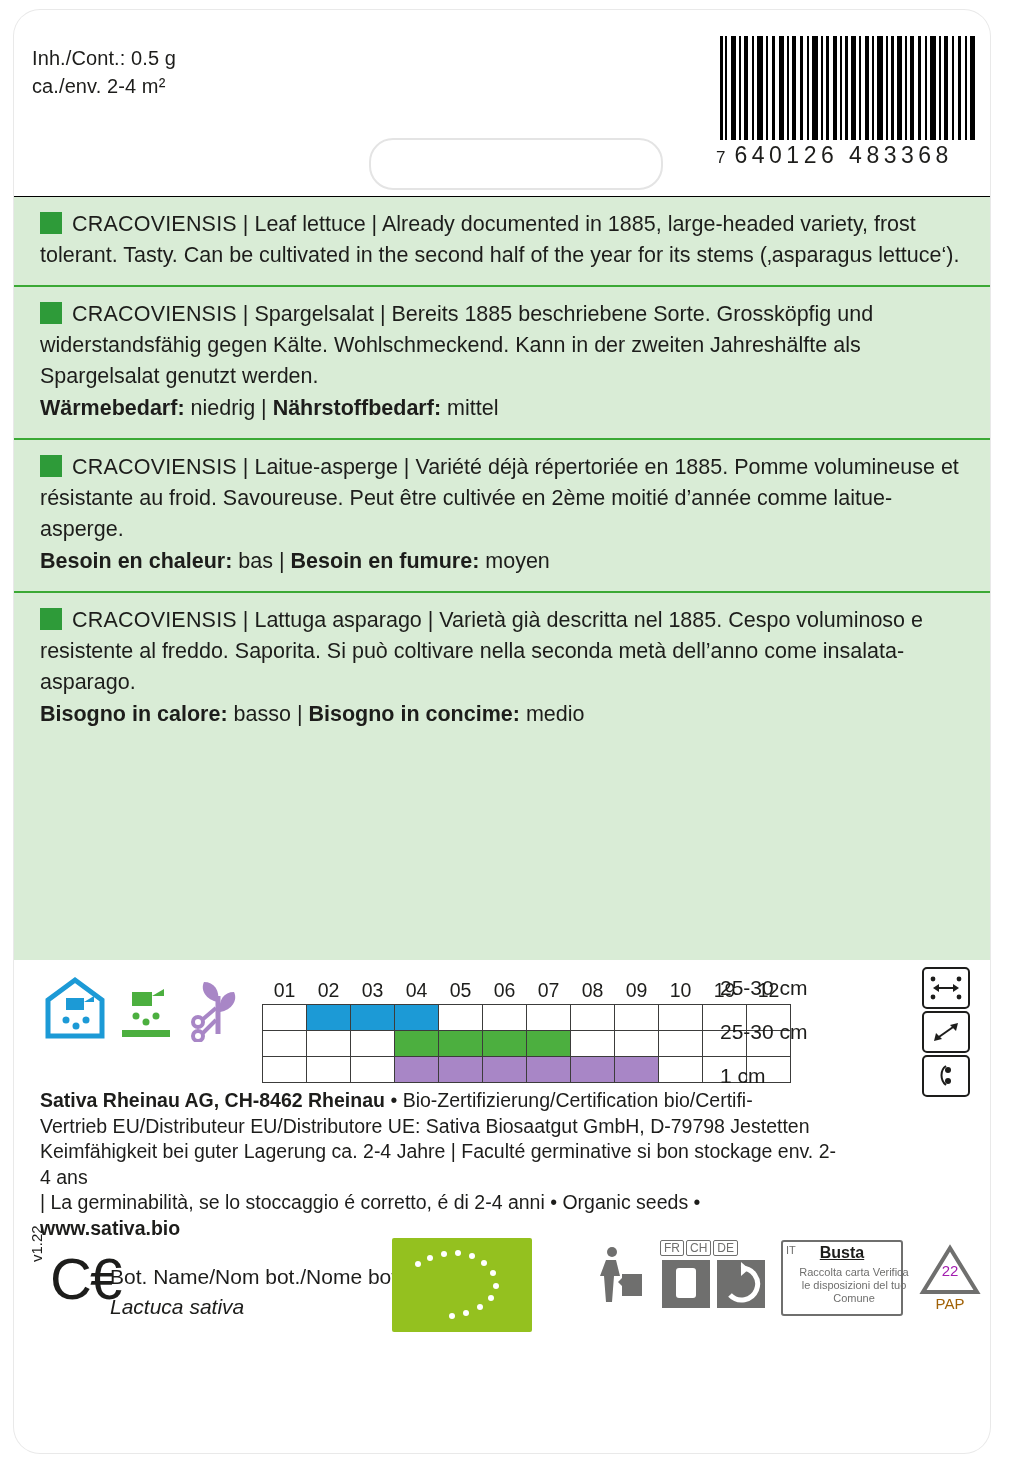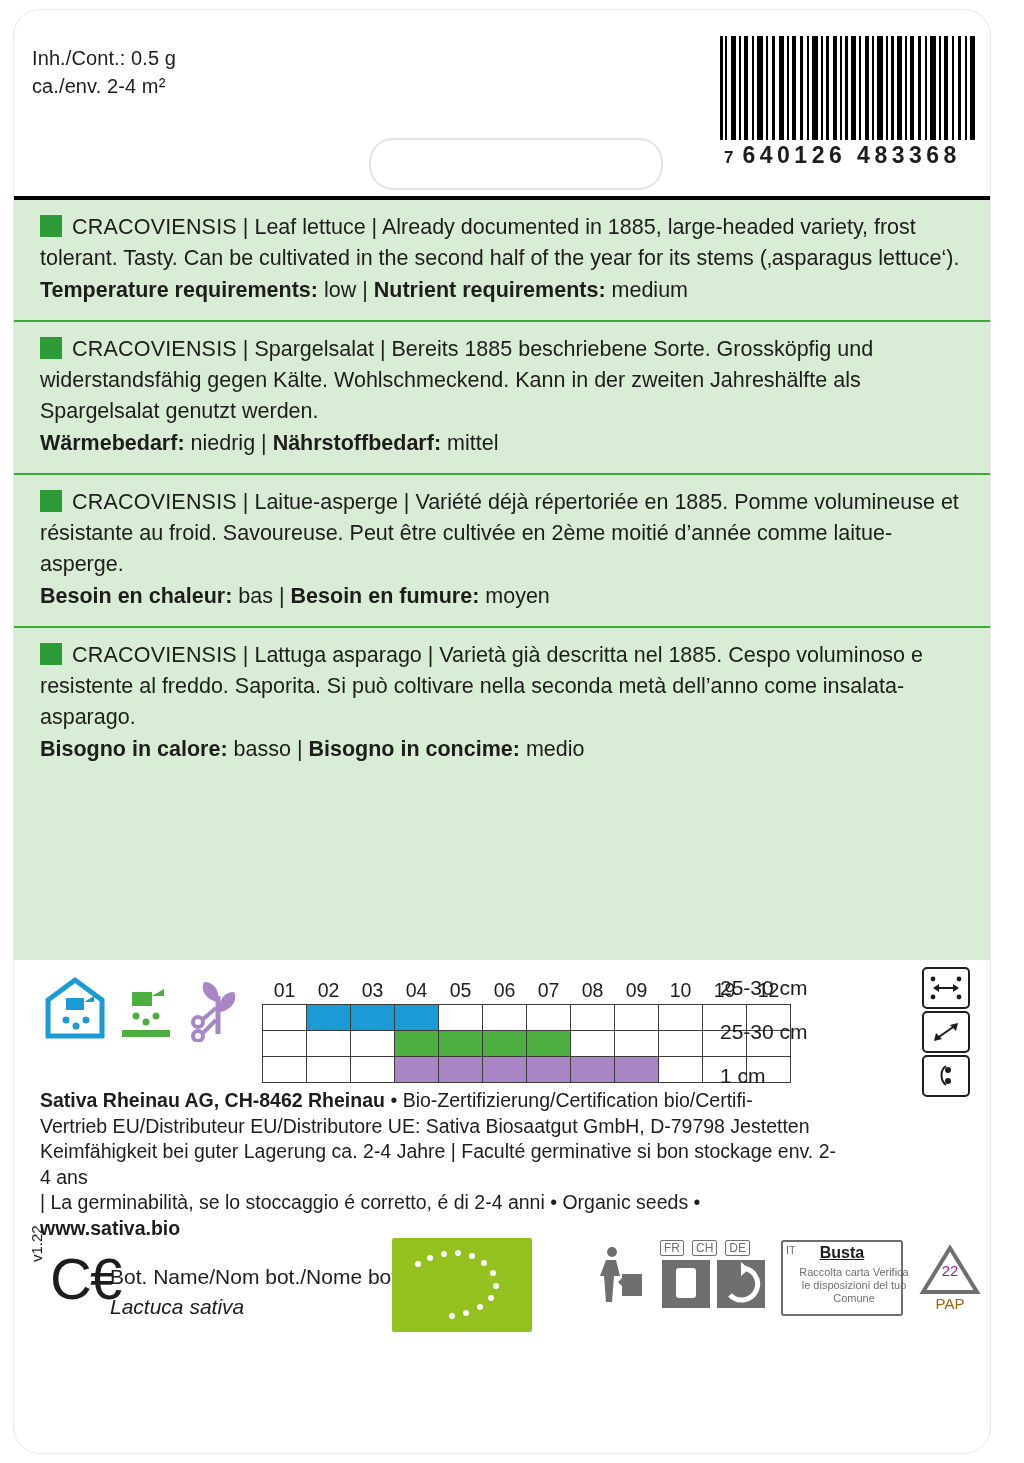--- a/index.html
+++ b/index.html
@@ -39,37 +39,36 @@
     position:absolute;right:12px;top:26px;
     width:272px;
   }
   .barcode{
     height:104px;width:258px;margin-left:14px;
     display:block;
   }
   .barcode-digits{
     font-family:"Liberation Sans", sans-serif;
     font-size:23px;letter-spacing:4.5px;
-    margin-top:2px;margin-left:18px;
+    margin-top:2px;margin-left:10px;
     white-space:nowrap;
-    font-weight:bold;
   }
   .barcode-digits .lead{font-size:17px;letter-spacing:2px;margin-right:7px;}
 
   
   .green-panel{
     position:absolute;left:0;top:186px;width:100%;height:764px;
     background:#d9ecd6;
   }
   .block{
     position:relative;
     padding:12px 26px 14px 26px;
     border-top:2px solid #3ba935;
   }
-  .block:first-child{border-top:4px solid #000000;}
+  .block:first-child{border-top:1px solid #000000;}
   .sq{
     display:inline-block;width:22px;height:22px;background:#2e9b39;
     margin-right:10px;position:relative;top:3px;
   }
   .btext{
     font-size:21.5px;line-height:31px;letter-spacing:0px;
     display:inline;
   }
   .btext .name{letter-spacing:.2px;}
   .req{
@@ -148,21 +147,21 @@
   .eulogo{
     position:absolute;left:378px;top:12px;
     width:140px;height:94px;background:#94c11f;
     border-radius:2px;
   }
   .recycle-icons{
     position:absolute;left:580px;top:14px;
     display:flex;gap:14px;align-items:flex-start;
   }
   .bin-group{display:flex;gap:3px;}
-  .lang-tabs{display:flex;gap:8px;margin-bottom:2px;}
+  .lang-tabs{display:flex;gap:2px;margin-bottom:2px;}
   .lang-tabs span{
     font-size:12px;background:#fff;color:#6f6f6e;border:1px solid #6f6f6e;
     padding:0 3px;border-radius:2px;
   }
   .busta{
     width:118px;height:72px;border:2px solid #6f6f6e;border-radius:3px;
     position:relative;background:#fff;
   }
   .busta .it{
     position:absolute;left:3px;top:2px;font-size:11px;color:#6f6f6e;
@@ -239,21 +238,20 @@
       <div class="barcode-digits">
         <span class="lead">7</span><span>640126 483368</span>
       </div>
     </div>
   </div>
 
   <div class="green-panel">
 
     <div class="block">
       <span class="sq"></span><span class="btext"><span class="name">CRACOVIENSIS</span> | <span>Leaf lettuce</span> | <span>Already documented in 1885, large-headed variety, frost tolerant. Tasty. Can be cultivated in the second half of the year for its stems (‚asparagus lettuce‘).</span></span>
-      <div class="req"><b>Temperature requirements:</b> <span>low</span> | <b>Nutrient requirements:</b> <span>medium</span></div>
     </div>
 
     <div class="block">
       <span class="sq"></span><span class="btext"><span class="name">CRACOVIENSIS</span> | <span>Spargelsalat</span> | <span>Bereits 1885 beschriebene Sorte. Grossköpfig und widerstandsfähig gegen Kälte. Wohlschmeckend. Kann in der zweiten Jahreshälfte als Spargelsalat genutzt werden.</span></span>
       <div class="req"><b>Wärmebedarf:</b> <span>niedrig</span> | <b>Nährstoffbedarf:</b> <span>mittel</span></div>
     </div>
 
     <div class="block">
       <span class="sq"></span><span class="btext"><span class="name">CRACOVIENSIS</span> | <span>Laitue-asperge</span> | <span>Variété déjà répertoriée en 1885. Pomme volumineuse et résistante au froid. Savoureuse. Peut être cultivée en 2ème moitié d’année comme laitue-asperge.</span></span>
       <div class="req"><b>Besoin en chaleur:</b> <span>bas</span> | <b>Besoin en fumure:</b> <span>moyen</span></div>

